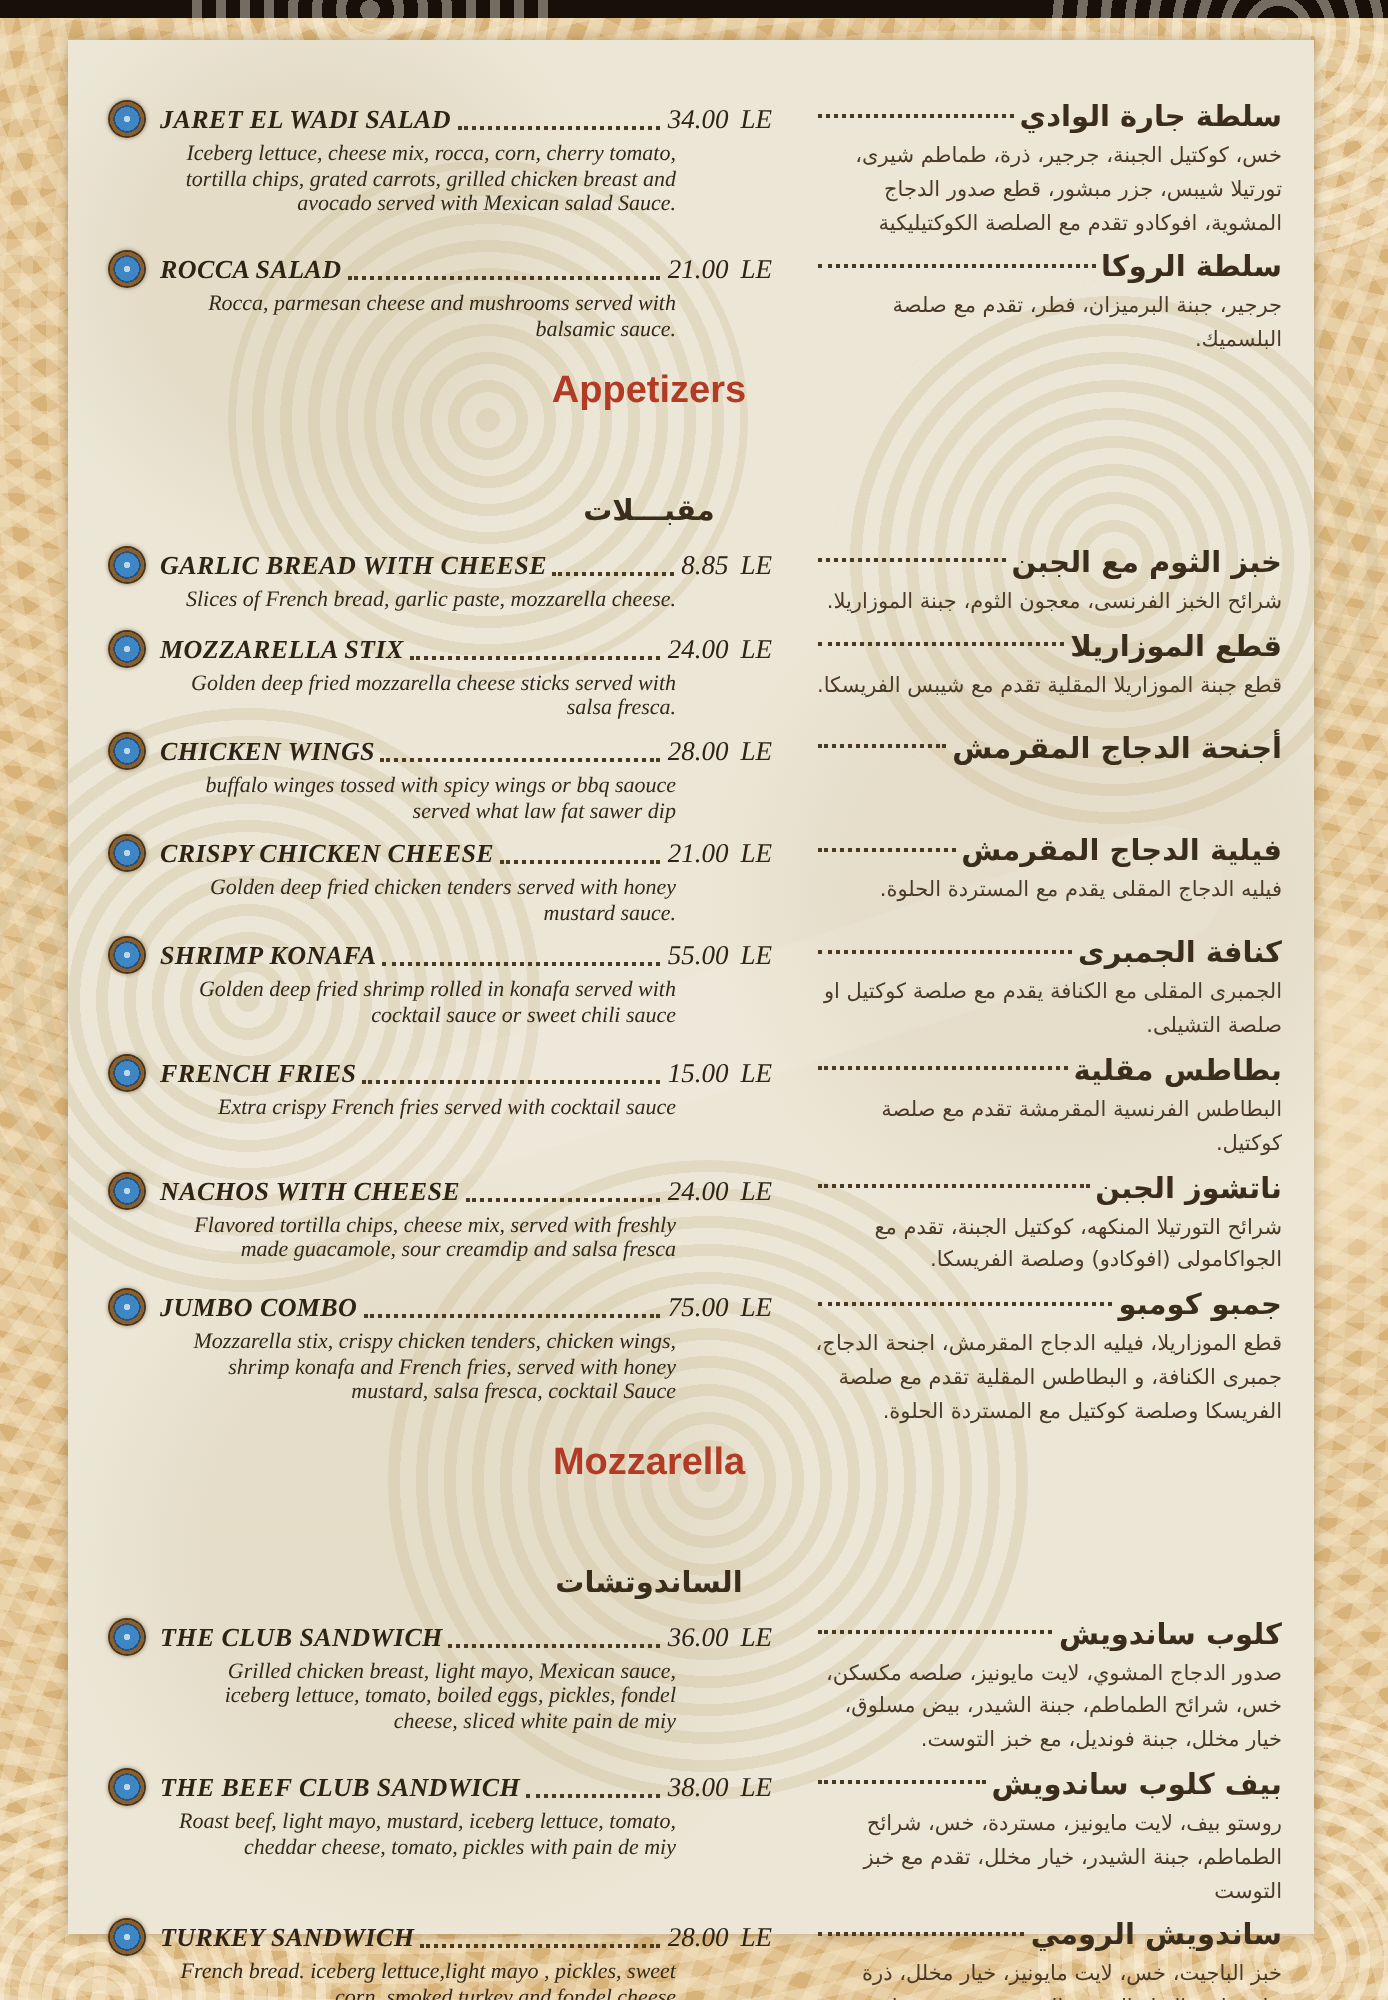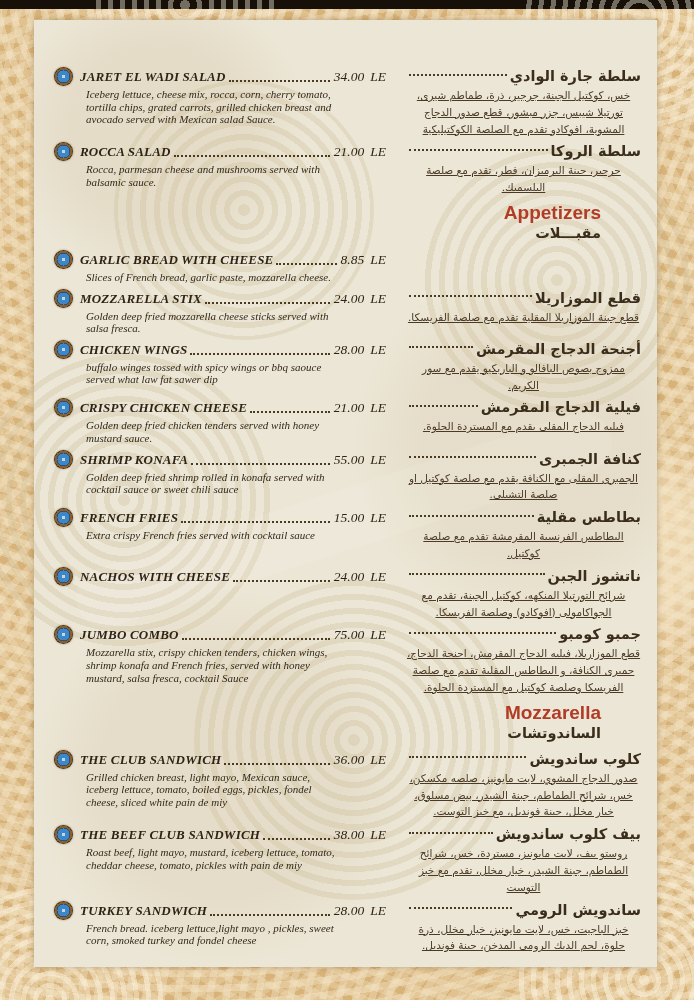--- a/index.html
+++ b/index.html
@@ -23,50 +23,50 @@
   .orn-bl{width:240px;height:240px;bottom:-120px;left:-70px;}
 
   .page{
     position:absolute;left:34px;right:37px;top:20px;bottom:33px;
     background-color:#ece6d6;
     background-image:
       radial-gradient(circle at 20% 12%, rgba(214,202,173,.35) 0 90px, rgba(214,202,173,0) 150px),
       radial-gradient(circle at 80% 45%, rgba(214,202,173,.30) 0 110px, rgba(214,202,173,0) 180px),
       radial-gradient(circle at 30% 80%, rgba(214,202,173,.32) 0 120px, rgba(214,202,173,0) 190px);
     box-shadow:0 0 6px rgba(90,60,20,.35);
-    padding:47px 16px 10px 14px;box-sizing:border-box;
+    padding:30px 16px 10px 14px;box-sizing:border-box;
   }
   .wm{position:absolute;border-radius:50%;pointer-events:none;
     background:repeating-radial-gradient(circle, rgba(201,184,143,.28) 0 6px, rgba(201,184,143,0) 6px 14px);}
   .wm1{width:260px;height:260px;top:60px;left:80px;}
   .wm2{width:300px;height:300px;top:330px;left:-60px;}
   .wm3{width:320px;height:320px;top:560px;left:160px;}
   .wm4{width:280px;height:280px;top:120px;right:-40px;}
   .diag-band{position:absolute;width:560px;height:60px;left:30px;top:470px;
     transform:rotate(-18deg);background:rgba(255,255,255,.10);border-radius:30px;pointer-events:none;}
 
   .content{position:relative;z-index:2;}
   .row{display:grid;grid-template-columns:342px 1fr;column-gap:14px;margin-bottom:5px;align-items:start;}
   .en-head{display:flex;align-items:flex-end;}
   .bullet{flex:0 0 19px;width:19px;height:19px;border-radius:50%;margin:0 7px 0 6px;align-self:center;
     background:radial-gradient(circle at 50% 50%, #bcd7ea 0 1.5px, #3f86c5 1.5px 6px, #27507c 6px 6.8px, #8a5f2e 6.8px 8.6px, #4a3418 8.6px 9.5px);
     box-shadow:0 0 2px rgba(50,30,5,.5);}
   .en-name{font:italic 700 13px/18px "Liberation Serif", serif;color:#2e2315;white-space:nowrap;letter-spacing:.2px;}
   .leader{flex:1 1 8px;min-width:8px;border-bottom:2px dotted #4a3a22;margin:0 4px 4px 3px;}
   .price{font:italic 400 13.5px/18px "Liberation Serif", serif;color:#2e2315;white-space:nowrap;padding-right:4px;}
   .price .cur{margin-left:6px;}
-  .en-desc{font:italic 400 11px/12.6px "Liberation Serif", serif;color:#33281a;margin:2px 0 0 38px;max-width:252px;}
+  .en-desc{font:italic 400 11px/12.6px "Liberation Serif", serif;color:#33281a;margin:2px 0 0 38px;max-width:252px;text-align:right;}
   .ar-cell{padding-left:2px;}
   .ar-head{display:flex;align-items:center;}
   .ar-name{font:700 14.5px/19px "DejaVu Sans", sans-serif;color:#3b2d1b;white-space:nowrap;}
   .ar-head .leader{border-bottom:2px dotted #4a3a22;margin:0 3px 4px 3px;}
-  .ar-desc{font:400 10.5px/1.6 "DejaVu Sans", sans-serif;color:#4a3a26;margin-top:1px;text-align:center;text-decoration:underline;}
-  .section-head{text-align:right;margin:6px 40px 8px 0;}
+  .ar-desc{font:400 10.5px/1.6 "DejaVu Sans", sans-serif;color:#4a3a26;margin-top:1px;text-align:right;}
+  .section-head{text-align:center;margin:6px 40px 8px 0;}
   .section-head .en{font:700 19px/22px "Liberation Sans", sans-serif;color:#b23b26;}
-  .section-head .ar{font:700 14.5px/18px "DejaVu Sans", sans-serif;color:#3b2d1b;}
+  .section-head .ar{font:700 14.5px/18px "DejaVu Sans", sans-serif;color:#3b2d1b;margin-top:40px;}
 </style>
 </head>
 <body>
 
 <div class="top-strip"></div>
 <div class="corner-orn orn-tl"></div>
 <div class="corner-orn orn-tr"></div>
 <div class="corner-orn orn-br"></div>
 <div class="corner-orn orn-bl"></div>
 
@@ -123,57 +123,63 @@
   <div class="row">
     <div class="en-cell">
       <div class="en-head">
         <span class="bullet"></span>
         <span class="en-name">GARLIC BREAD WITH CHEESE</span>
         <span class="leader"></span>
         <span class="price"><span class="val">8.85</span><span class="cur">LE</span></span>
       </div>
       <div class="en-desc">Slices of French bread, garlic paste, mozzarella cheese.</div>
     </div>
+    <div class="ar-cell" dir="rtl">
+      <div class="ar-head">
+        <span class="ar-name">خبز الثوم مع الجبن</span>
+        <span class="leader"></span>
+      </div>
+      <div class="ar-desc">شرائح الخبز الفرنسى، معجون الثوم، جبنة الموزاريلا.</div>
+    </div>
   </div>
 
   <div class="row">
     <div class="en-cell">
       <div class="en-head">
         <span class="bullet"></span>
         <span class="en-name">MOZZARELLA STIX</span>
         <span class="leader"></span>
         <span class="price"><span class="val">24.00</span><span class="cur">LE</span></span>
       </div>
       <div class="en-desc">Golden deep fried mozzarella cheese sticks served with salsa fresca.</div>
     </div>
     <div class="ar-cell" dir="rtl">
       <div class="ar-head">
         <span class="ar-name">قطع الموزاريلا</span>
         <span class="leader"></span>
       </div>
-      <div class="ar-desc">قطع جبنة الموزاريلا المقلية تقدم مع صلصة الفريسكا.</div>
+      <div class="ar-desc">قطع جبنة الموزاريلا المقلية تقدم مع شيبس الفريسكا.</div>
     </div>
   </div>
 
   <div class="row">
     <div class="en-cell">
       <div class="en-head">
         <span class="bullet"></span>
         <span class="en-name">CHICKEN WINGS</span>
         <span class="leader"></span>
         <span class="price"><span class="val">28.00</span><span class="cur">LE</span></span>
       </div>
       <div class="en-desc">buffalo winges tossed with spicy wings or bbq saouce served what law fat sawer dip</div>
     </div>
     <div class="ar-cell" dir="rtl">
       <div class="ar-head">
         <span class="ar-name">أجنحة الدجاج المقرمش</span>
         <span class="leader"></span>
       </div>
-      <div class="ar-desc">ممزوج بصوص البافالو و الباربكيو يقدم مع سور الكريم.</div>
     </div>
   </div>
 
   <div class="row">
     <div class="en-cell">
       <div class="en-head">
         <span class="bullet"></span>
         <span class="en-name">CRISPY CHICKEN CHEESE</span>
         <span class="leader"></span>
         <span class="price"><span class="val">21.00</span><span class="cur">LE</span></span>
@@ -228,20 +234,21 @@
   </div>
 
   <div class="row">
     <div class="en-cell">
       <div class="en-head">
         <span class="bullet"></span>
         <span class="en-name">NACHOS WITH CHEESE</span>
         <span class="leader"></span>
         <span class="price"><span class="val">24.00</span><span class="cur">LE</span></span>
       </div>
+      <div class="en-desc">Flavored tortilla chips, cheese mix, served with freshly made guacamole, sour creamdip and salsa fresca</div>
     </div>
     <div class="ar-cell" dir="rtl">
       <div class="ar-head">
         <span class="ar-name">ناتشوز الجبن</span>
         <span class="leader"></span>
       </div>
       <div class="ar-desc">شرائح التورتيلا المنكهه، كوكتيل الجبنة، تقدم مع الجواكامولى (افوكادو) وصلصة الفريسكا.</div>
     </div>
   </div>
 

